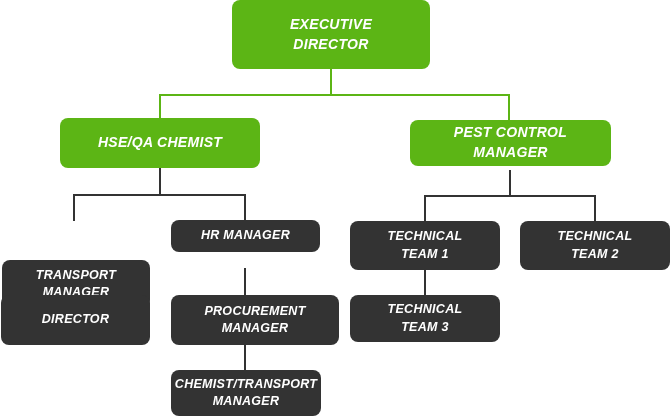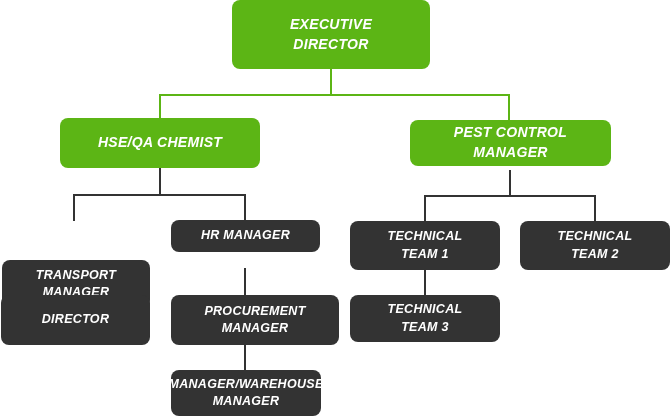--- a/index.html
+++ b/index.html
@@ -105,21 +105,21 @@
 DIRECTOR</div>
   <div class="node green n-hseqa">HSE/QA CHEMIST</div>
   <div class="node green n-pest">PEST CONTROL
 MANAGER</div>
   <div class="node dark n-transport">TRANSPORT
 MANAGER</div>
   <div class="node dark n-hr">HR MANAGER</div>
   <div class="node dark n-drivers">DIRECTOR</div>
   <div class="node dark n-procurement">PROCUREMENT
 MANAGER</div>
-  <div class="node dark n-chemist">MANAGER/WAREHOUSE
+  <div class="node dark n-chemist">CHEMIST/TRANSPORT
 MANAGER</div>
   <div class="node dark n-tt1">TECHNICAL
 TEAM 1</div>
   <div class="node dark n-tt2">TECHNICAL
 TEAM 2</div>
   <div class="node dark n-tt3">TECHNICAL
 TEAM 3</div>
 
 </div>
 

